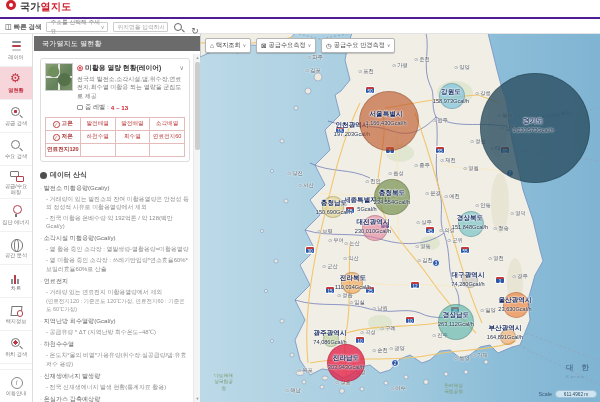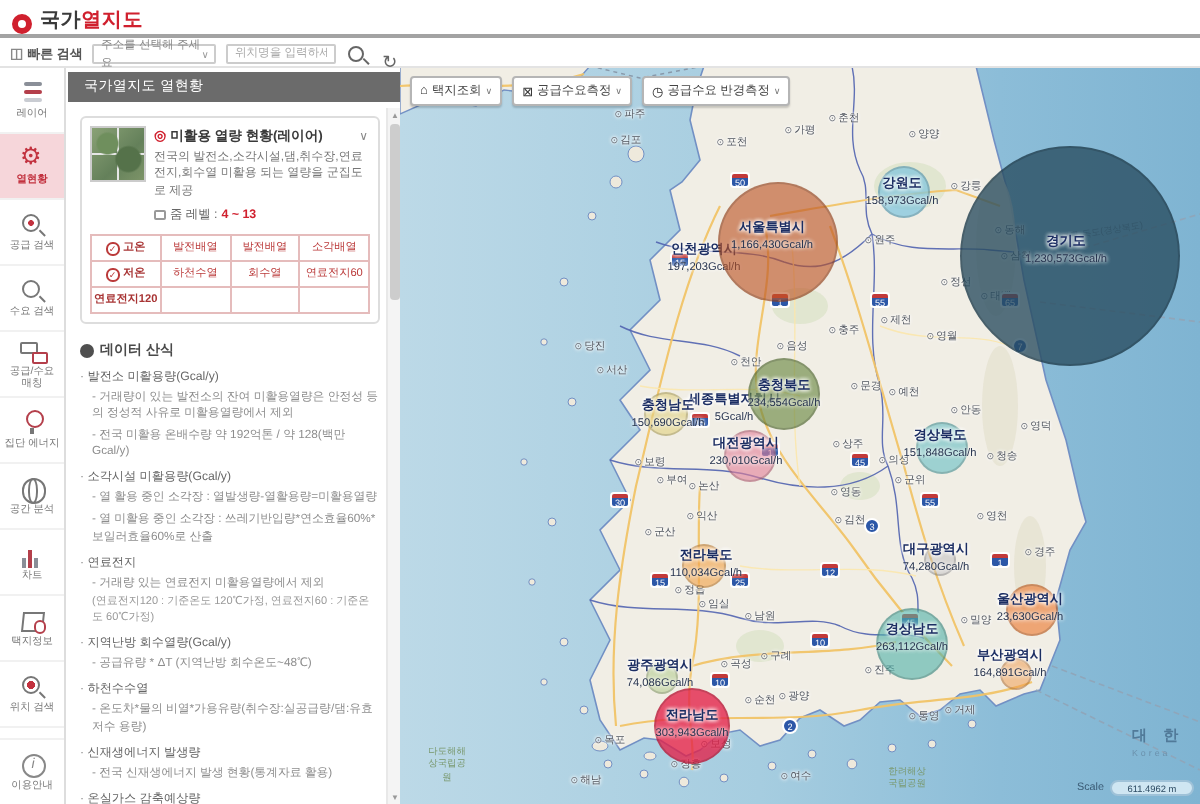--- a/index.html
+++ b/index.html
@@ -2,21 +2,21 @@
 <html><head>
 <meta charset="utf-8">
 <style>
   * { margin:0; padding:0; box-sizing:border-box; }
   html,body { width:600px; height:402px; }
   body { position:relative; overflow:hidden; background:#fff;
          font-family:"Liberation Sans", sans-serif; }
 
   
   #header{position:absolute;top:0;left:0;right:0;height:19px;background:#fff;
-    border-bottom:2px solid #a3a3a3;display:flex;align-items:flex-end;padding-left:6px;gap:4px;z-index:20;}
+    border-bottom:2px solid #4c1d95;display:flex;align-items:flex-start;padding-left:6px;gap:4px;z-index:20;}
   .logo-ring{width:10px;height:10px;border:3px solid #d0202e;border-radius:50%;}
   #app-title{font-size:10px;font-weight:bold;color:#3a3a3a;letter-spacing:.3px;}
   #app-title .accent{color:#d0202e;}
 
   
   #toolbar{position:absolute;top:21px;left:0;right:0;height:13px;background:#fff;
     border-bottom:1px solid #e3e3e3;display:flex;align-items:center;gap:5px;padding-left:5px;z-index:20;}
   .tb-quick{display:flex;align-items:center;gap:2px;font-size:6.5px;color:#555;font-weight:bold;}
   .tb-ic{font-size:7px;color:#888;}
   .tb-select{width:62px;height:10px;border:1px solid #ccc;border-radius:1px;font-size:5.8px;color:#888;

